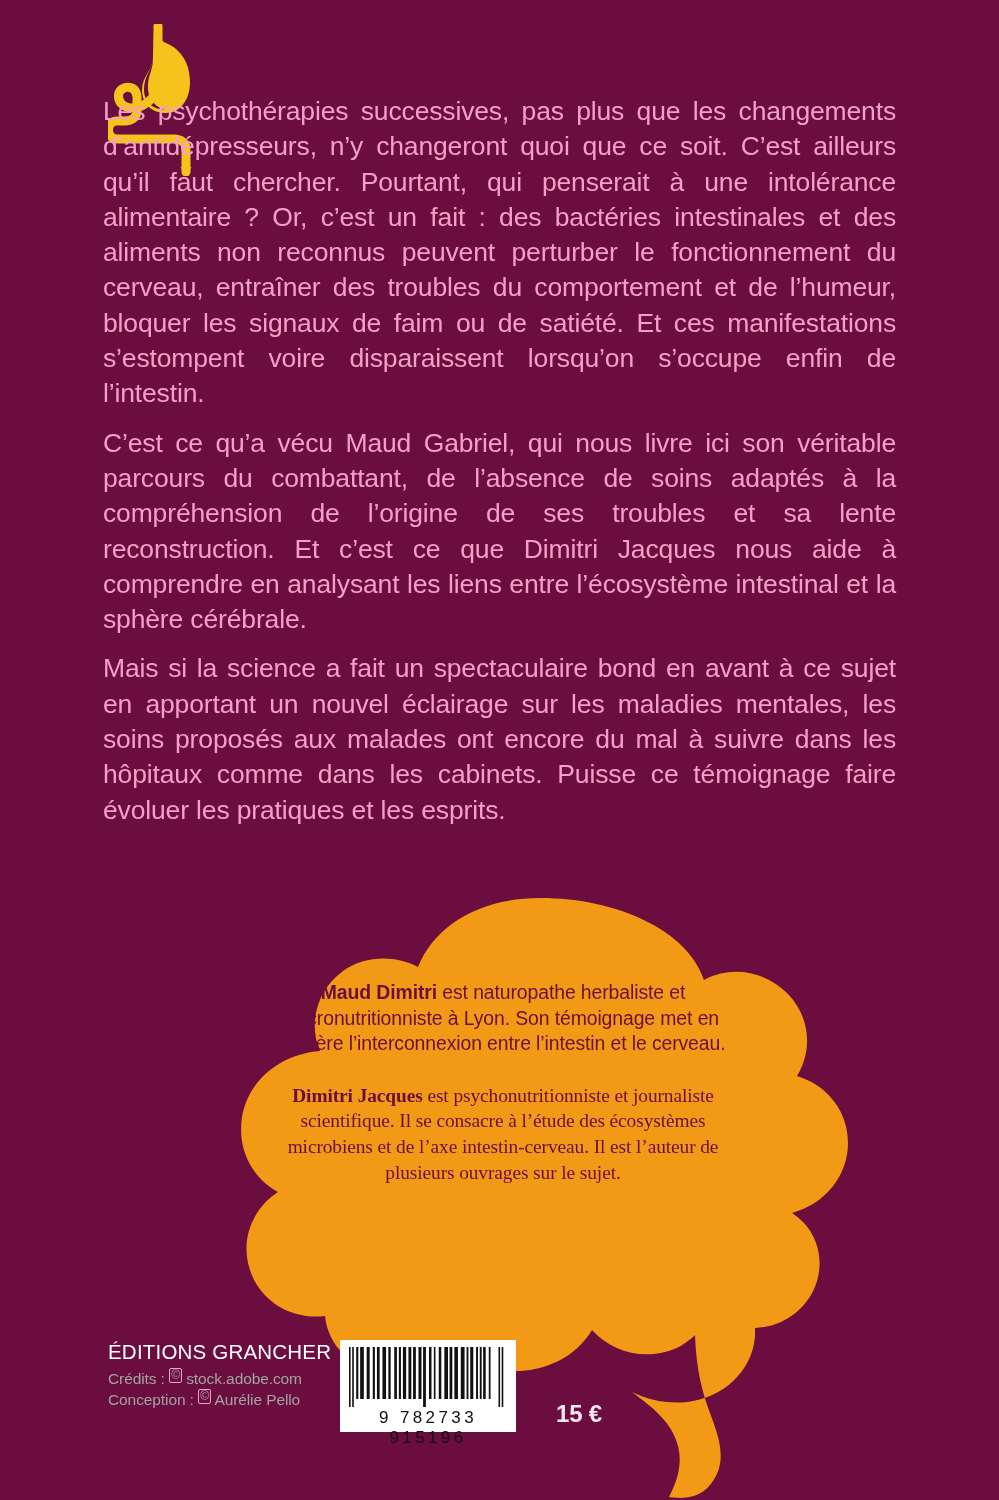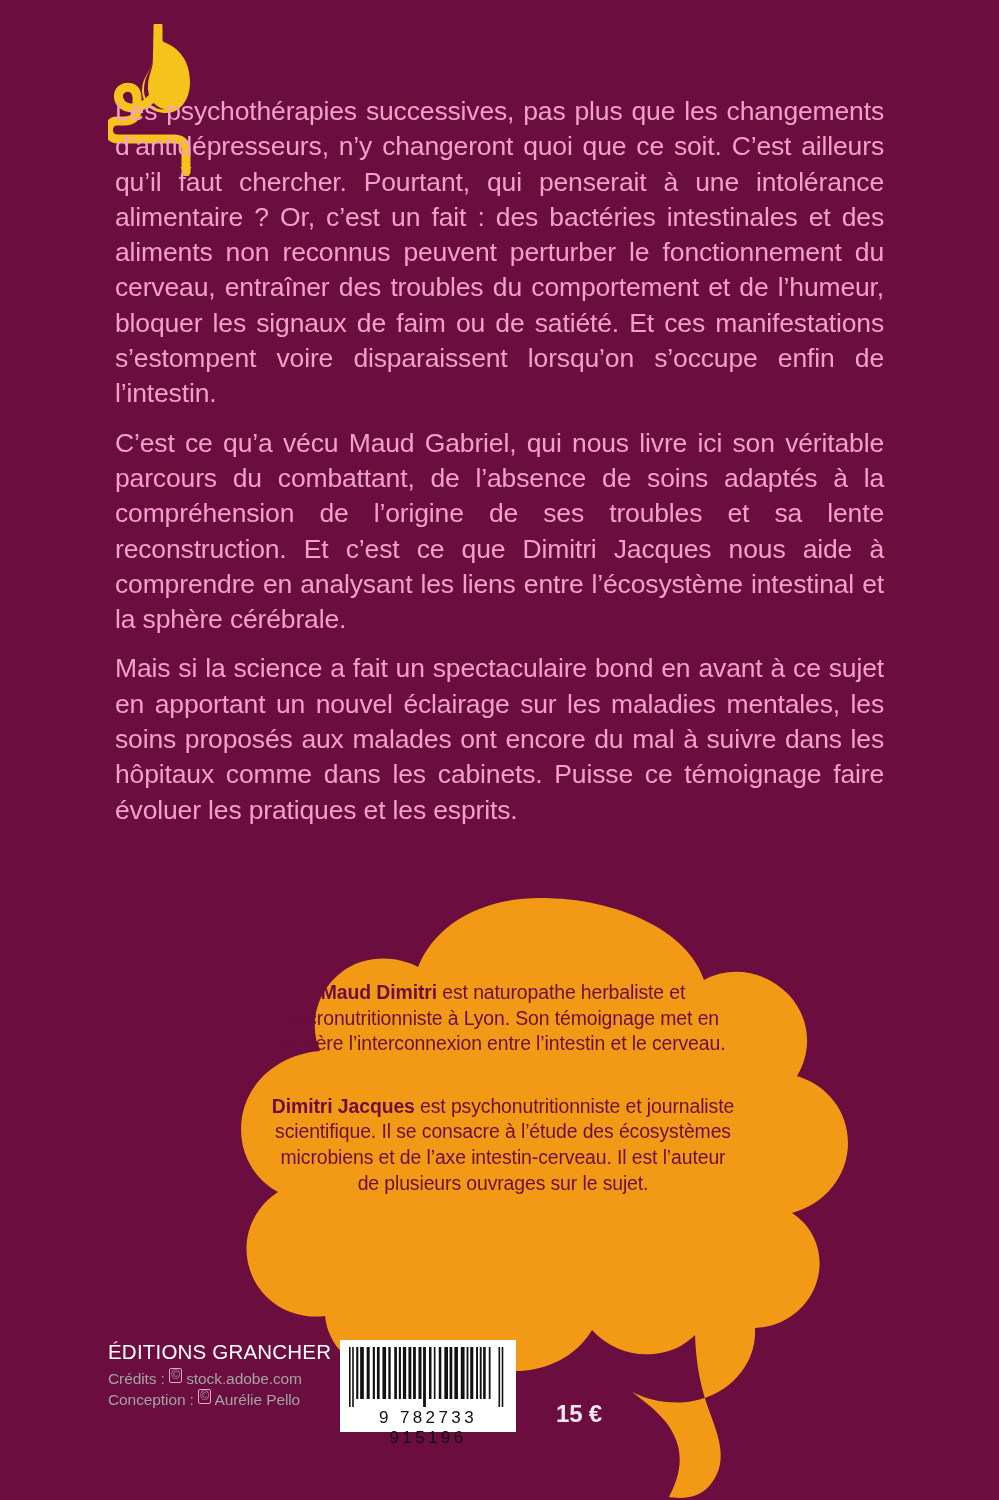--- a/index.html
+++ b/index.html
@@ -42,21 +42,21 @@
     letter-spacing: -0.1px;
     margin: 0 0 4px 0;
     text-indent: 97px;
   }
   .para {
     color: #F3A0C8;
     font-size: 26.5px;
     line-height: 35.3px;
     text-align: justify;
     letter-spacing: -0.15px;
-    margin: 12px;
+    margin: 0;
   }
   .para + .para { margin-top: 14px; }
   .para:first-of-type { margin-top: 2px; }
 
   
   #bubble {
     position: absolute;
     left: 180px;
     top: 895px;
     width: 740px;
@@ -66,21 +66,21 @@
     position: absolute;
     left: 268px;
     top: 980px;
     width: 470px;
     text-align: center;
     color: #6B0D3E;
     font-size: 19.4px;
     line-height: 25.6px;
     letter-spacing: -0.1px;
   }
-  #bubble-text .bio + .bio { margin-top: 37px; }
+  #bubble-text .bio + .bio { margin-top: 26px; font-family: Liberation Serif, serif; }
   #bubble-text b { font-weight: bold; }
 
   
   #publisher {
     position: absolute;
     left: 108px;
     top: 1340px;
     width: 240px;
   }
   .pub-name {

